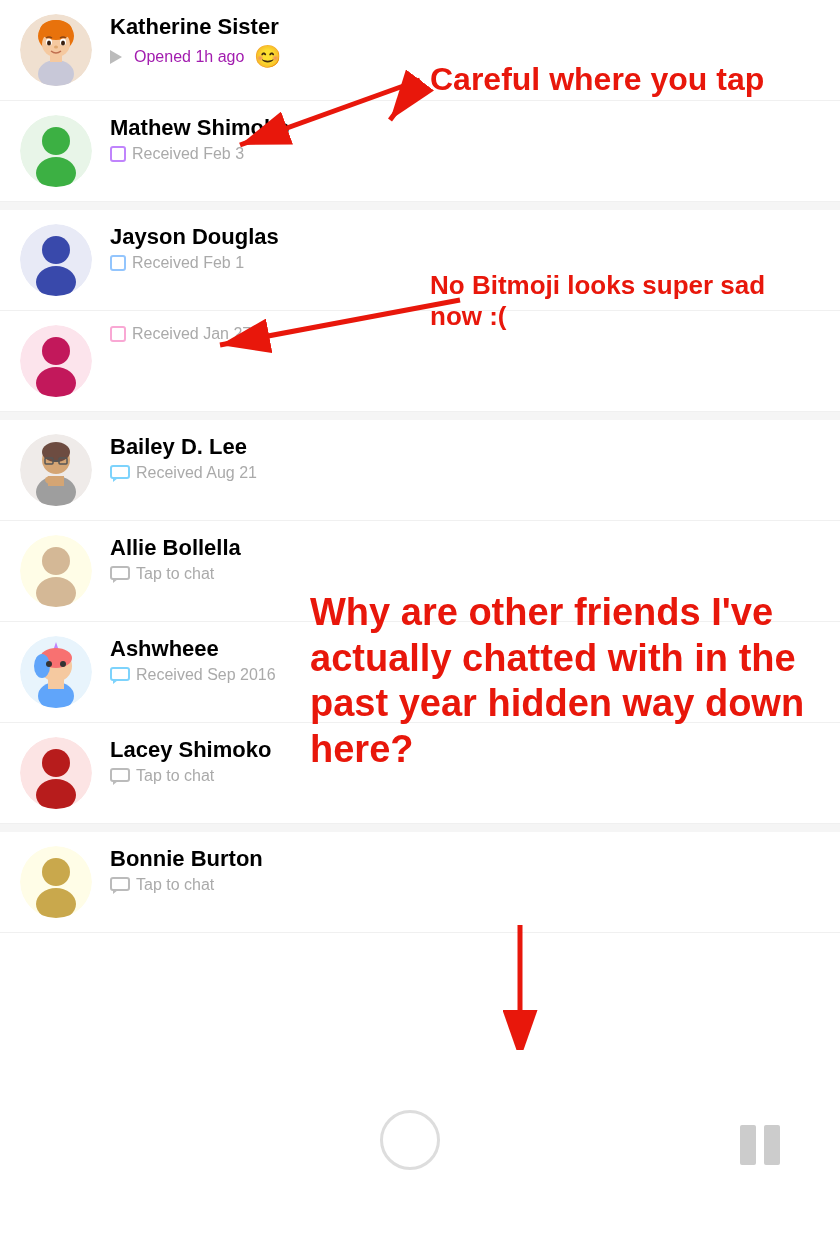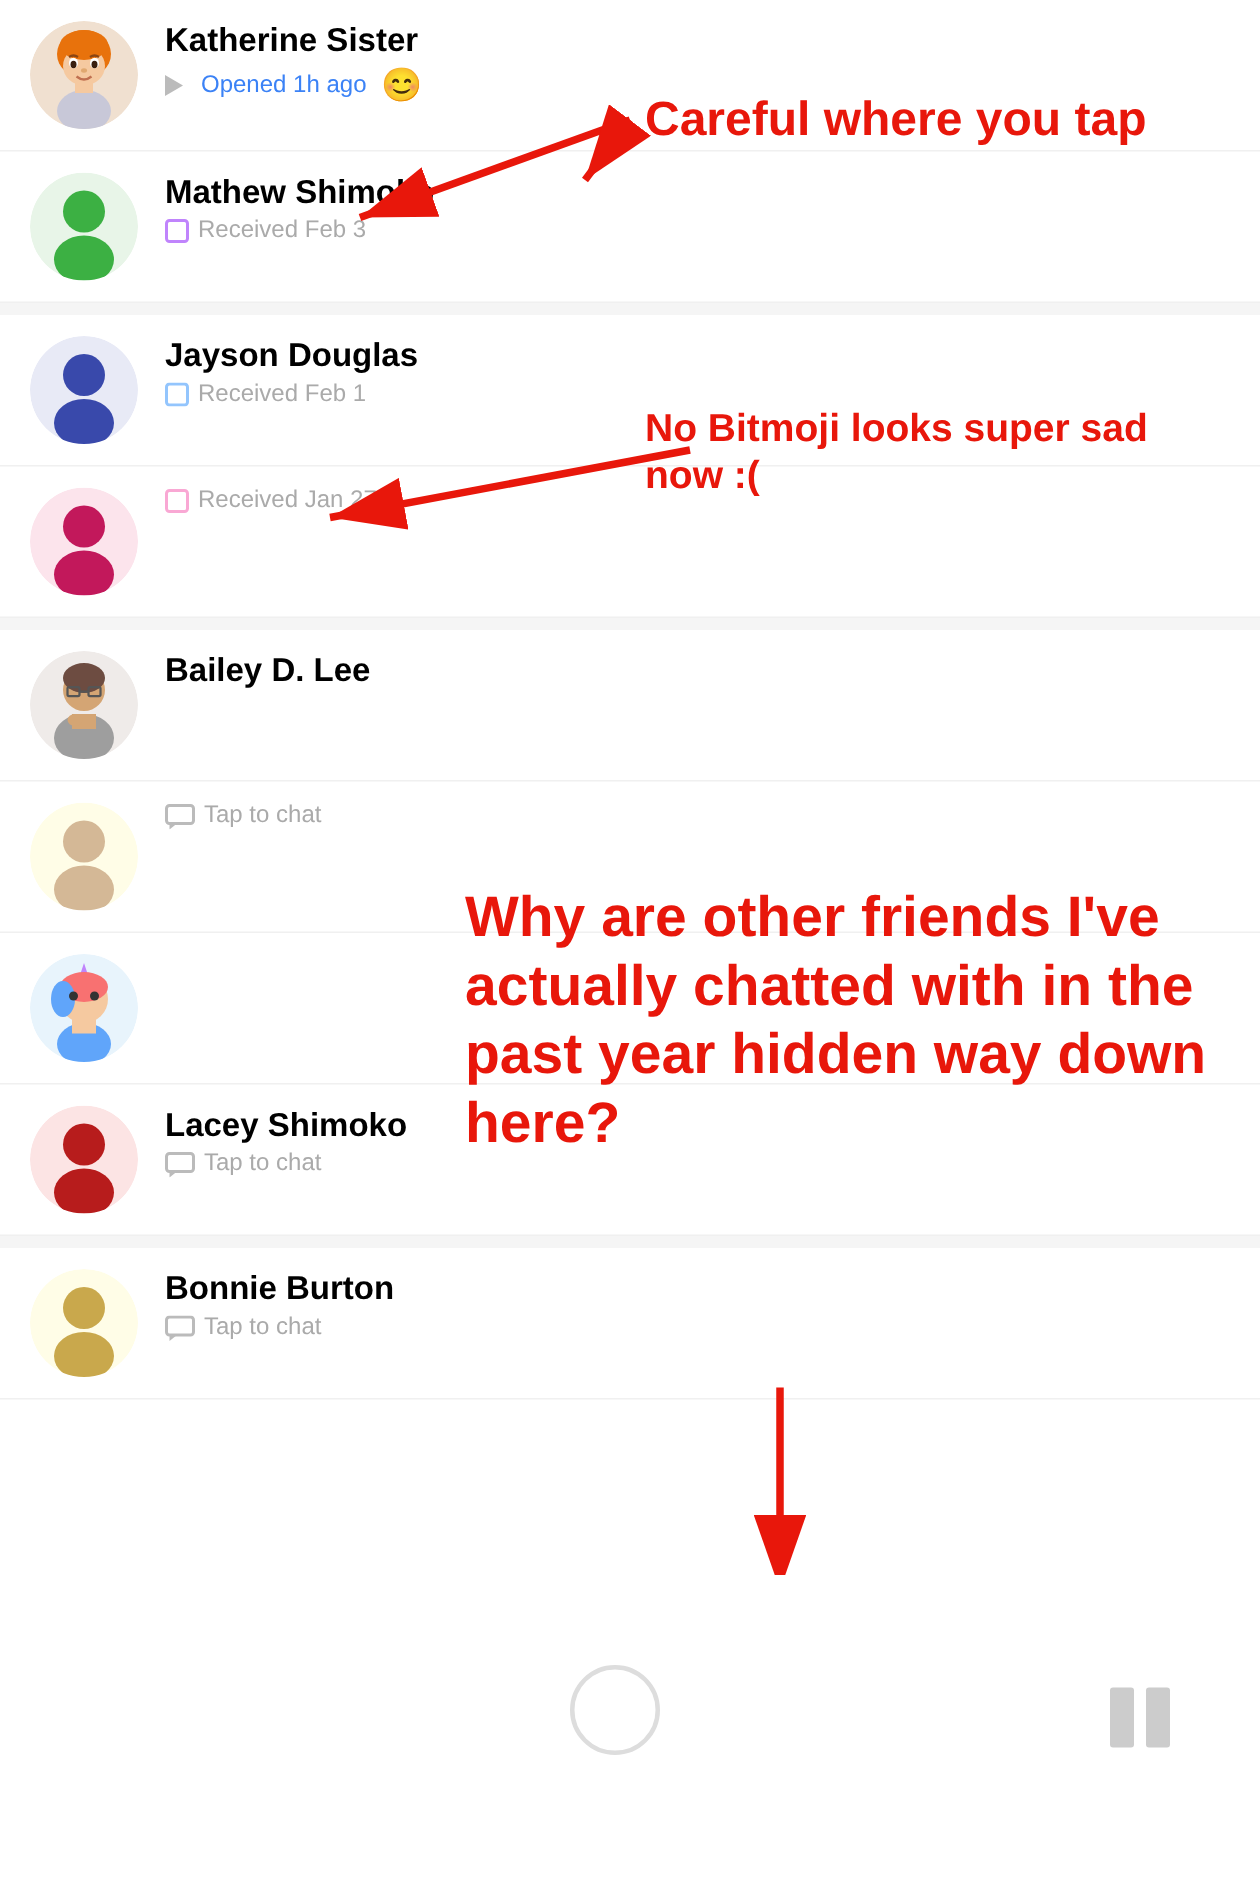--- a/index.html
+++ b/index.html
@@ -80,21 +80,21 @@
       margin-left: 4px;
     }
 
     
     .section-divider {
       height: 8px;
       background: #f5f5f5;
     }
 
     .opened-status {
-      color: #3b82f6;
+      color: #a21caf;
     }
 
     
     .loading-circle {
       width: 60px;
       height: 60px;
       border-radius: 50%;
       border: 3px solid #ddd;
       position: absolute;
       bottom: 90px;
@@ -240,33 +240,41 @@
         <line x1="33" y1="27" x2="39" y2="27" stroke="#555" stroke-width="1.5"></line>
 
         <ellipse cx="36" cy="58" rx="20" ry="16" fill="#9e9e9e"></ellipse>
         <rect x="28" y="42" width="16" height="10" fill="#d4a574"></rect>
 
         <ellipse cx="30" cy="46" rx="5" ry="4" fill="#d4a574"></ellipse>
       </svg>
     </div>
     <div class="contact-info">
       <div class="contact-name">Bailey D. Lee</div>
+      <div class="contact-status">
+        <svg width="20" height="17" viewBox="0 0 20 17">
+          <rect x="1" y="1" width="18" height="12" rx="2" fill="none" stroke="#7dd3fc" stroke-width="2"></rect>
+          <polygon points="3,13 3,17 8,13" fill="#7dd3fc"></polygon>
+        </svg>
+        <span>Received Aug 21</span>
+      </div>
     </div>
   </div>
 
   <div class="contact-item" id="item-allie">
     <div class="avatar">
       <svg width="72" height="72" viewBox="0 0 72 72" xmlns="http://www.w3.org/2000/svg">
         <circle cx="36" cy="36" r="36" fill="#fffde7"></circle>
 
         <circle cx="36" cy="26" r="14" fill="#d4b896"></circle>
         <ellipse cx="36" cy="58" rx="20" ry="16" fill="#d4b896"></ellipse>
       </svg>
     </div>
     <div class="contact-info">
+      <div class="contact-name">Allie Bollella</div>
       <div class="contact-status">
         <svg width="20" height="17" viewBox="0 0 20 17">
           <rect x="1" y="1" width="18" height="12" rx="2" fill="none" stroke="#bbb" stroke-width="2"></rect>
           <polygon points="3,13 3,17 8,13" fill="#bbb"></polygon>
         </svg>
         <span>Tap to chat</span>
       </div>
     </div>
   </div>
 
@@ -284,20 +292,30 @@
         <ellipse cx="22" cy="30" rx="8" ry="12" fill="#60a5fa"></ellipse>
 
         <ellipse cx="29" cy="28" rx="3" ry="3" fill="#333"></ellipse>
         <ellipse cx="43" cy="28" rx="3" ry="3" fill="#333"></ellipse>
 
         <ellipse cx="36" cy="60" rx="18" ry="14" fill="#60a5fa"></ellipse>
         <rect x="28" y="43" width="16" height="10" fill="#f5c9a0"></rect>
 
         <circle cx="22" cy="22" rx="5" ry="5" fill="#fbbf24"></circle>
       </svg>
+    </div>
+    <div class="contact-info">
+      <div class="contact-name">Ashwheee</div>
+      <div class="contact-status">
+        <svg width="20" height="17" viewBox="0 0 20 17">
+          <rect x="1" y="1" width="18" height="12" rx="2" fill="none" stroke="#7dd3fc" stroke-width="2"></rect>
+          <polygon points="3,13 3,17 8,13" fill="#7dd3fc"></polygon>
+        </svg>
+        <span>Received Sep 2016</span>
+      </div>
     </div>
   </div>
 
   <div class="contact-item" id="item-lacey">
     <div class="avatar">
       <svg width="72" height="72" viewBox="0 0 72 72" xmlns="http://www.w3.org/2000/svg">
         <circle cx="36" cy="36" r="36" fill="#fce4e4"></circle>
 
         <circle cx="36" cy="26" r="14" fill="#b71c1c"></circle>
         <ellipse cx="36" cy="58" rx="20" ry="16" fill="#b71c1c"></ellipse>

